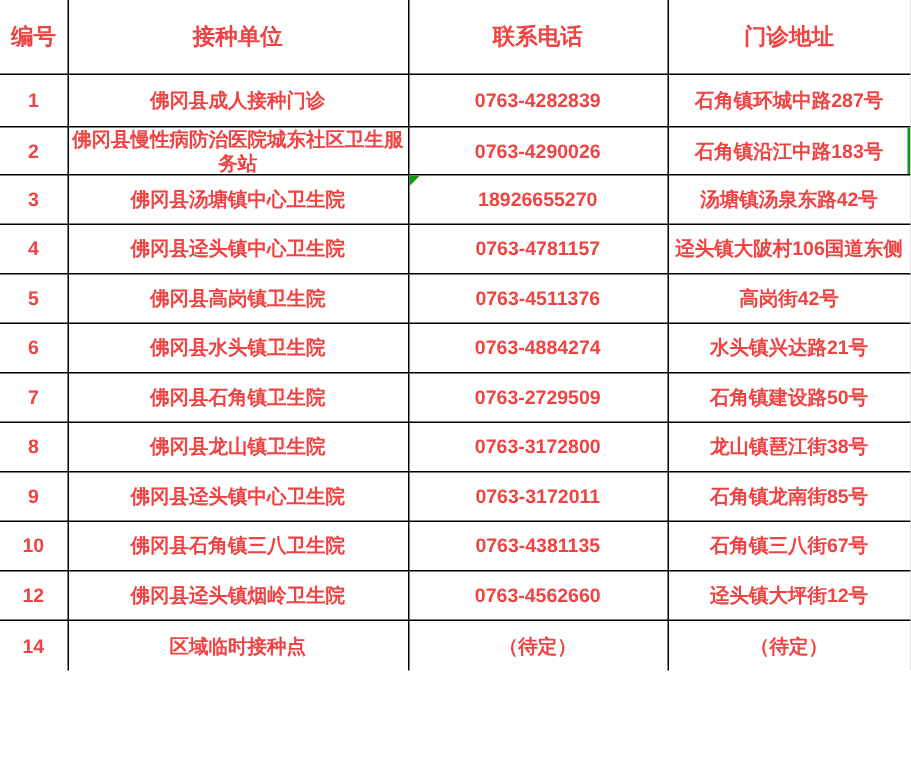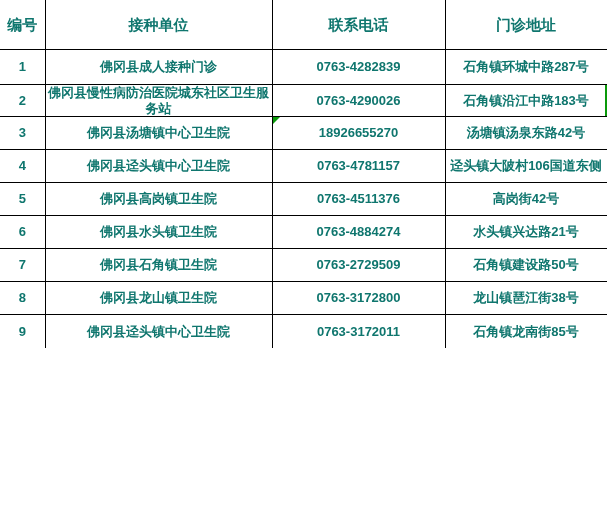--- a/index.html
+++ b/index.html
@@ -2,21 +2,21 @@
 <html><head>
 <meta charset="utf-8">
 <style>
   html,body{margin:0;padding:0;background:#fff;}
   #screen{
     position:relative;
     width:607px;height:513px;
     overflow:hidden;
     background:#fff;
     font-family:"Liberation Sans","DejaVu Sans",sans-serif;
-    color:#0f766e;
+    color:#ef4444;
   }
   table#clinic-table{
     border-collapse:collapse;
     table-layout:fixed;
     width:607px;
   }
   #clinic-table th,#clinic-table td{
     border:1px solid #000;
     text-align:center;
     vertical-align:middle;
@@ -134,15 +134,33 @@
         <td>佛冈县龙山镇卫生院</td>
         <td>0763-3172800</td>
         <td>龙山镇琶江街38号</td>
       </tr>
       <tr class="r-std">
         <td>9</td>
         <td>佛冈县迳头镇中心卫生院</td>
         <td>0763-3172011</td>
         <td>石角镇龙南街85号</td>
       </tr>
+      <tr class="r-std">
+        <td>10</td>
+        <td>佛冈县石角镇三八卫生院</td>
+        <td>0763-4381135</td>
+        <td>石角镇三八街67号</td>
+      </tr>
+      <tr class="r-std">
+        <td>12</td>
+        <td>佛冈县迳头镇烟岭卫生院</td>
+        <td>0763-4562660</td>
+        <td>迳头镇大坪街12号</td>
+      </tr>
+      <tr class="r-std">
+        <td>14</td>
+        <td>区域临时接种点</td>
+        <td>（待定）</td>
+        <td>（待定）</td>
+      </tr>
     </tbody>
   </table>
 </div>
 
 </body></html>

